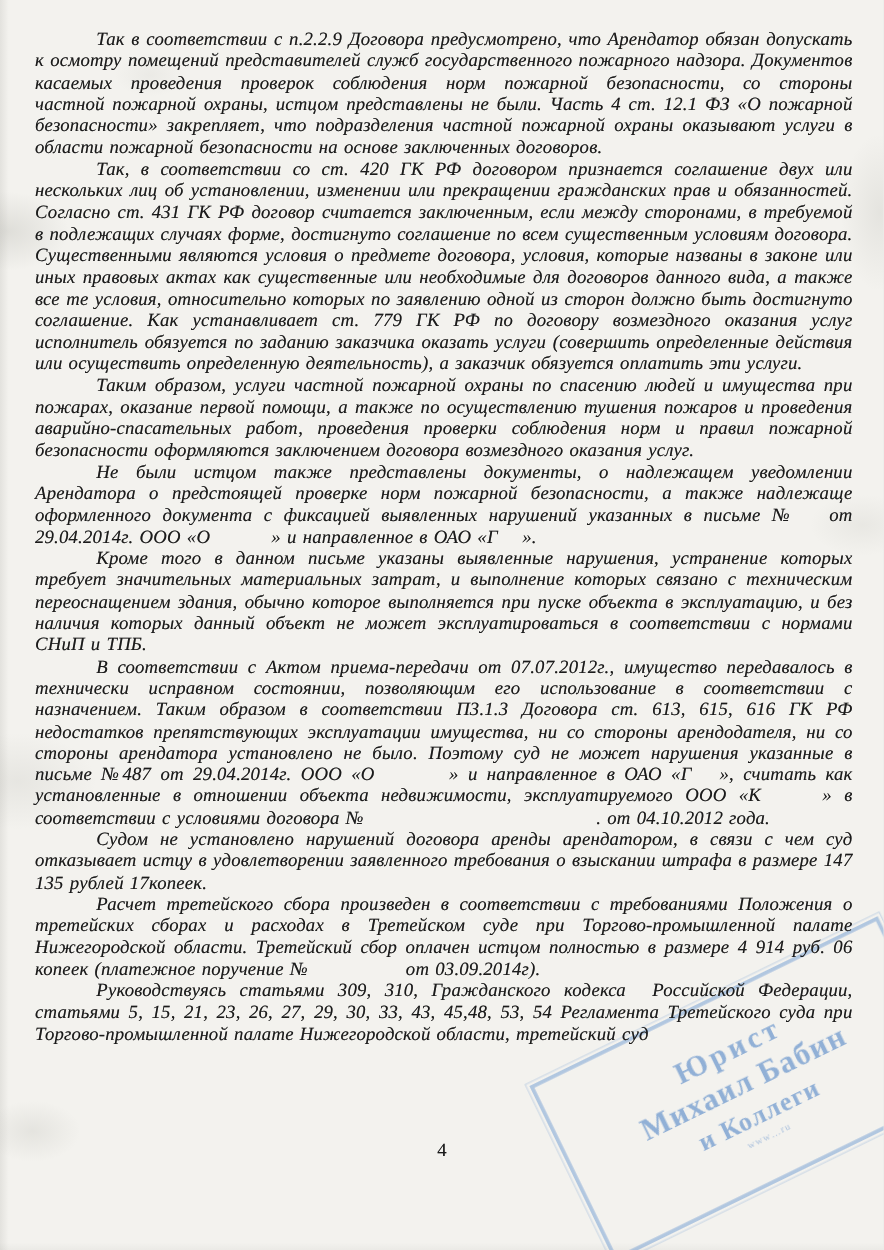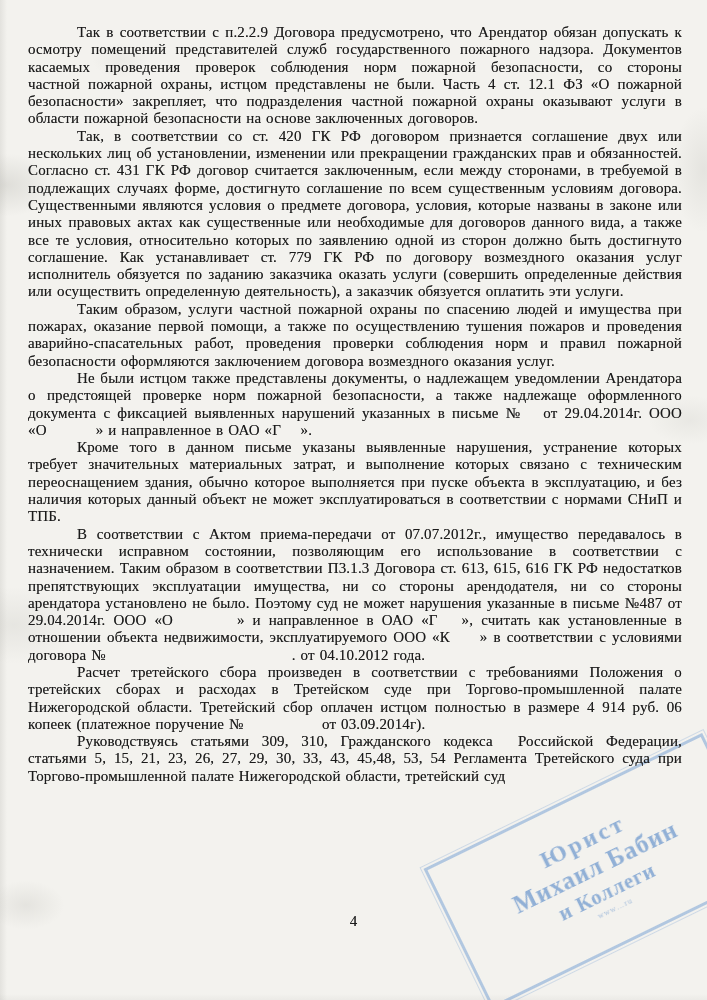--- a/index.html
+++ b/index.html
@@ -41,20 +41,21 @@
     font-size: 15px;
     line-height: 17.3px;
     text-align: justify;
     letter-spacing: 0.15px;
     word-spacing: 1px;
     text-shadow: 0 0 0.5px rgba(25,25,25,0.55);
   }
   .para {
     margin: 0;
     text-indent: 49px;
+    font-style: italic;
   }
   .page-number {
     position: absolute;
     z-index: 2;
     left: 0;
     right: 0;
     top: 913px;
     text-align: center;
     font-size: 15px;
     color: #1b1b1b;
@@ -100,19 +101,20 @@
     <span class="wmu">www…ru</span>
   </div>
 
   <main class="text-block">
     <p class="para">Так в соответствии с п.2.2.9 Договора предусмотрено, что Арендатор обязан допускать к осмотру помещений представителей служб государственного пожарного надзора. Документов касаемых проведения проверок соблюдения норм пожарной безопасности, со стороны частной&nbsp;пожарной охраны, истцом представлены не были. Часть 4 ст. 12.1 ФЗ «О пожарной безопасности» закрепляет, что подразделения частной пожарной охраны оказывают услуги в области пожарной безопасности на основе заключенных договоров.</p>
     <p class="para">Так, в соответствии со ст. 420 ГК РФ договором признается соглашение двух или нескольких лиц об установлении, изменении или прекращении гражданских прав и обязанностей. Согласно ст. 431 ГК РФ договор считается заключенным, если между сторонами, в требуемой в подлежащих случаях форме, достигнуто соглашение по всем существенным условиям договора. Существенными являются условия о предмете договора, условия, которые названы в законе или иных правовых актах как существенные или необходимые для договоров данного вида, а также все те условия, относительно которых по заявлению одной из сторон должно быть достигнуто соглашение. Как устанавливает ст. 779 ГК РФ по договору возмездного оказания услуг исполнитель обязуется по заданию заказчика оказать услуги (совершить определенные действия или осуществить определенную деятельность), а заказчик обязуется оплатить эти услуги.</p>
     <p class="para">Таким образом, услуги частной пожарной охраны по спасению людей и имущества при пожарах, оказание первой помощи, а также по осуществлению тушения пожаров и проведения аварийно-спасательных работ, проведения проверки соблюдения норм и правил пожарной безопасности оформляются заключением договора возмездного оказания услуг.</p>
     <p class="para">Не были истцом также представлены документы, о надлежащем уведомлении Арендатора о предстоящей проверке норм пожарной безопасности, а также надлежаще оформленного документа с фиксацией выявленных нарушений указанных в письме №&nbsp;&nbsp; от 29.04.2014г. ООО «О&nbsp;&nbsp;&nbsp;&nbsp;&nbsp;&nbsp;&nbsp;&nbsp;&nbsp;&nbsp;» и направленное в ОАО «Г&nbsp;&nbsp;&nbsp;&nbsp;».</p>
     <p class="para">Кроме того в данном письме указаны выявленные нарушения, устранение которых требует значительных материальных затрат, и выполнение которых связано с техническим переоснащением здания, обычно которое выполняется при пуске объекта в эксплуатацию, и без наличия которых данный объект не может эксплуатироваться в соответствии с нормами СНиП и ТПБ.</p>
     <p class="para">В соответствии с Актом приема-передачи от 07.07.2012г., имущество передавалось в технически исправном состоянии, позволяющим его использование в соответствии с назначением. Таким образом в соответствии П3.1.3 Договора ст. 613, 615, 616 ГК РФ недостатков препятствующих эксплуатации имущества, ни со стороны арендодателя, ни со стороны арендатора установлено не было. Поэтому суд не может нарушения указанные в письме №487 от 29.04.2014г. ООО «О&nbsp;&nbsp;&nbsp;&nbsp;&nbsp;&nbsp;&nbsp;&nbsp;» и направленное в ОАО «Г&nbsp;&nbsp;&nbsp;», считать как установленные в отношении объекта недвижимости, эксплуатируемого ООО «К&nbsp;&nbsp;&nbsp;&nbsp;&nbsp;» в соответствии с условиями договора №&nbsp;&nbsp;&nbsp;&nbsp;&nbsp;&nbsp;&nbsp;&nbsp;&nbsp;&nbsp;&nbsp;&nbsp;&nbsp;&nbsp;&nbsp;&nbsp;&nbsp;&nbsp;&nbsp;&nbsp;&nbsp;&nbsp;&nbsp;&nbsp;&nbsp;&nbsp;&nbsp;&nbsp;&nbsp;&nbsp;&nbsp;&nbsp;&nbsp;&nbsp;&nbsp;&nbsp;&nbsp;&nbsp;. от 04.10.2012 года.</p>
+    <p class="para">Судом не установлено нарушений договора аренды арендатором, в связи с чем суд отказывает истцу в удовлетворении заявленного требования о взыскании штрафа в размере 147 135 рублей 17копеек.</p>
     <p class="para">Расчет третейского сбора произведен в соответствии с требованиями Положения о третейских сборах и расходах в Третейском суде при Торгово-промышленной палате Нижегородской области. Третейский сбор оплачен истцом полностью в размере 4 914 руб. 06 копеек (платежное поручение №&nbsp;&nbsp;&nbsp;&nbsp;&nbsp;&nbsp;&nbsp;&nbsp;&nbsp;&nbsp;&nbsp;&nbsp;&nbsp;&nbsp;&nbsp; от 03.09.2014г).</p>
     <p class="para">Руководствуясь статьями 309, 310, Гражданского кодекса&nbsp; Российской Федерации, статьями 5, 15, 21, 23, 26, 27, 29, 30, 33, 43, 45,48, 53, 54 Регламента Третейского суда при Торгово-промышленной палате Нижегородской области, третейский суд</p>
   </main>
 
   <div class="page-number">4</div>
 
 </div>
 
 </body></html>

